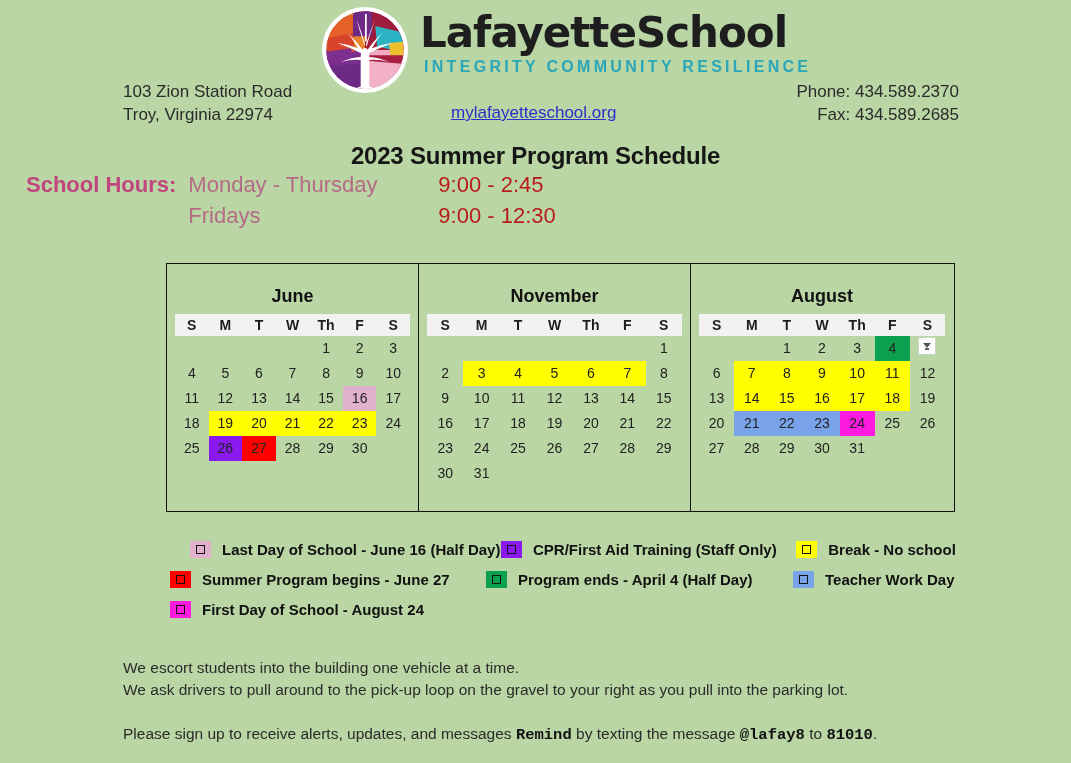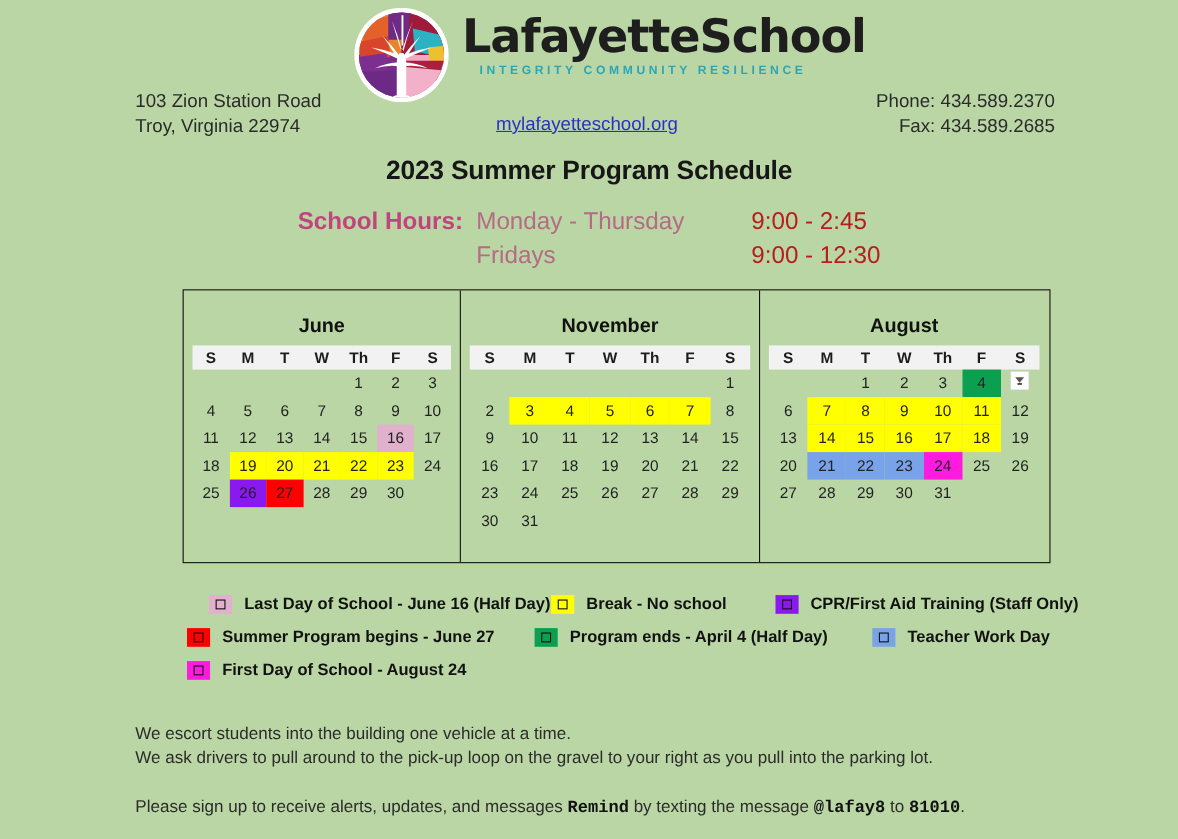--- a/index.html
+++ b/index.html
@@ -62,26 +62,26 @@
     font-family: "DejaVu Sans", sans-serif;
     font-size: 42px;
     line-height: 46px;
     letter-spacing: -1px;
     color: #1e1e1e;
     white-space: nowrap;
   }
   .brandline .b1 { font-weight: bold; }
   .brandline .b2 { font-weight: bold; }
   .tagline {
-    font-size: 11px;
+    font-size: 16px;
     font-weight: bold;
     letter-spacing: 3.3px;
     color: #2aa6b8;
     margin-top: 2px;
-    margin-left: 16px;
+    margin-left: 4px;
     white-space: nowrap;
   }
   .weblink {
     position: absolute;
     left: 451px;
     top: 103px;
     font-size: 17px;
     color: #2a30c8;
     text-decoration: underline;
     cursor: pointer;
@@ -90,23 +90,23 @@
   
   .doc-title {
     text-align: center;
     font-size: 24px;
     font-weight: bold;
     color: #161616;
     margin-top: 10px;
     letter-spacing: -0.2px;
   }
   .hours {
-    margin-top: 16px;
-    display: flex;
-    justify-content: center;
+    display: flex;
+    justify-content: flex-start;
+    padding-left: 26px;
   }
   .hours-grid {
     display: grid;
     grid-template-columns: auto 250px auto;
     column-gap: 0px;
     row-gap: 2px;
     font-size: 22px;
     line-height: 29px;
   }
   .hours-label {
@@ -496,31 +496,31 @@
   </div>
 
 <div class="legend" id="legend">
     <div class="legend-row">
       <div class="legend-item" style="width: 316px; padding-left: 20px;">
         <span class="sw sw-pink">
           <i></i>
         </span>
         <span class="legend-label">Last Day of School - June 16 (Half Day)</span>
       </div>
+      <div class="legend-item" style="width: 300px;">
+        <span class="sw sw-purple">
+          <i></i>
+        </span>
+        <span class="legend-label">CPR/First Aid  Training (Staff Only)</span>
+      </div>
       <div class="legend-item" style="width: 207px;">
         <span class="sw sw-yellow">
           <i></i>
         </span>
         <span class="legend-label">Break - No school</span>
-      </div>
-      <div class="legend-item" style="width: 300px;">
-        <span class="sw sw-purple">
-          <i></i>
-        </span>
-        <span class="legend-label">CPR/First Aid  Training (Staff Only)</span>
       </div>
     </div>
     <div class="legend-row">
       <div class="legend-item" style="width: 316px;">
         <span class="sw sw-red">
           <i></i>
         </span>
         <span class="legend-label">Summer Program begins - June 27</span>
       </div>
       <div class="legend-item" style="width: 307px;">

